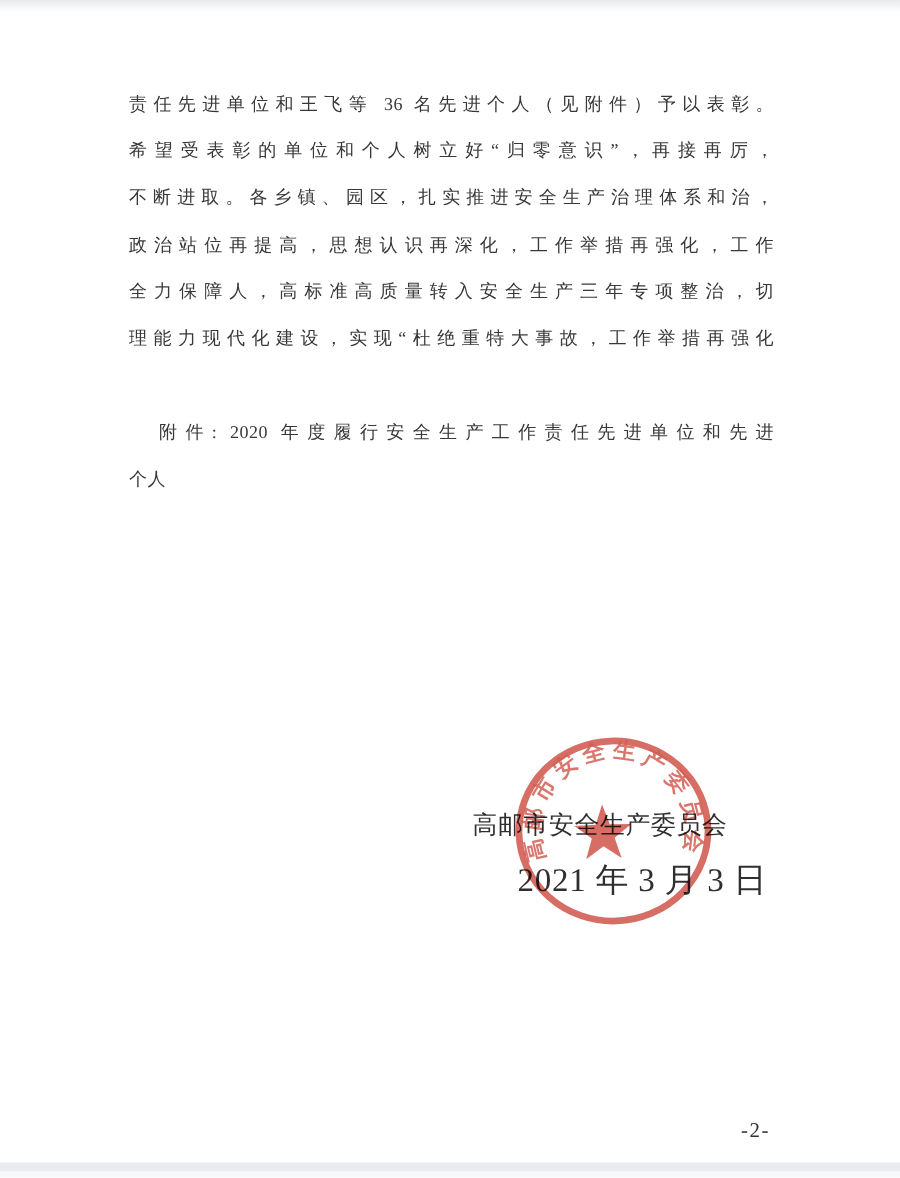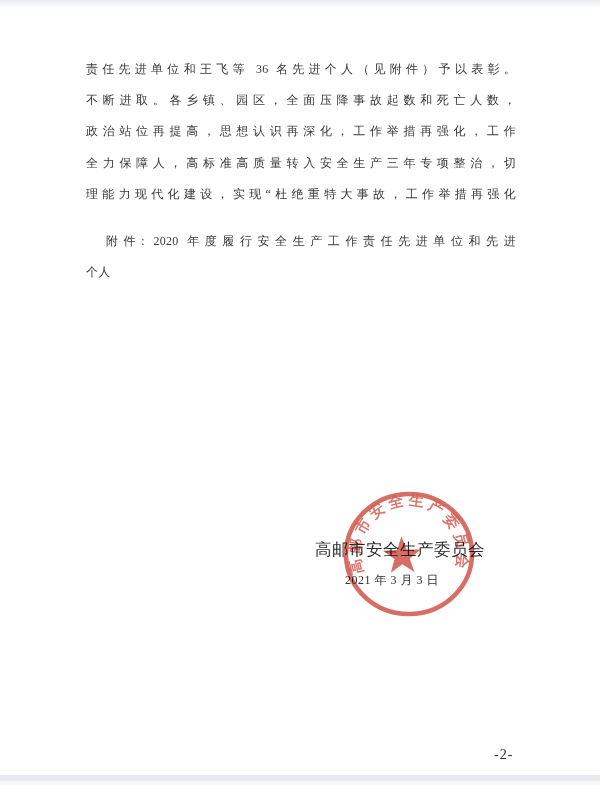--- a/index.html
+++ b/index.html
@@ -34,21 +34,21 @@
     text-align:justify;
     text-align-last:justify;
   }
   .bodyline.ind{ padding-left:20px; }
   .signature{
     position:absolute;left:315px;top:539px;
     font-size:16.5px;color:#2f2f2f;letter-spacing:0.5px;white-space:nowrap;
   }
   .doc-date{
     position:absolute;left:345px;top:572px;
-    font-size:12px;color:#2f2f2f;letter-spacing:0.5px;white-space:nowrap;
+    font-size:22px;color:#2f2f2f;letter-spacing:0.5px;white-space:nowrap;
   }
   .page-number{
     position:absolute;left:494px;top:747px;
     font-size:14px;color:#333;letter-spacing:1px;
   }
   .seal{
     position:absolute;left:329px;top:474px;width:160px;height:160px;
     mix-blend-mode:multiply;opacity:0.82;
     transform:rotate(-2deg);
     pointer-events:none;
@@ -59,25 +59,26 @@
   }
 </style>
 </head>
 <body>
 
 <div class="scan-top"></div>
 
 <div class="doc-body" style="color: rgb(56, 56, 56);">
   <div id="body-lines">
       <div class="bodyline j">责任先进单位和王飞等 36 名先进个人（见附件）予以表彰。</div>
-      <div class="bodyline j">不断进取。各乡镇、园区，全面压降事故起数和死亡人数，</div>
+      <div class="bodyline j">希望受表彰的单位和个人树立好“归零意识”，再接再厉，</div>
+      <div class="bodyline j">不断进取。各乡镇、园区，扎实推进安全生产治理体系和治，</div>
       <div class="bodyline j">政治站位再提高，思想认识再深化，工作举措再强化，工作</div>
       <div class="bodyline j">全力保障人，高标准高质量转入安全生产三年专项整治，切</div>
       <div class="bodyline j">理能力现代化建设，实现“杜绝重特大事故，工作举措再强化</div>
-      <div class="bodyline j ind" style="margin-top: 16px;">附件: 2020 年度履行安全生产工作责任先进单位和先进</div>
+      <div class="bodyline j ind" style="margin-top: 32px;">附件: 2020 年度履行安全生产工作责任先进单位和先进</div>
       <div class="bodyline">个人</div>
     </div>
 </div>
 
 <div class="signature">高邮市安全生产委员会</div>
 <div class="doc-date">2021 年 3 月 3 日</div>
 
 <svg class="seal" viewBox="0 0 160 160" xmlns="http://www.w3.org/2000/svg">
   <defs>
     <path id="sealArc" d="M 34 97 A 49 49 0 1 1 126 97" fill="none"></path>

